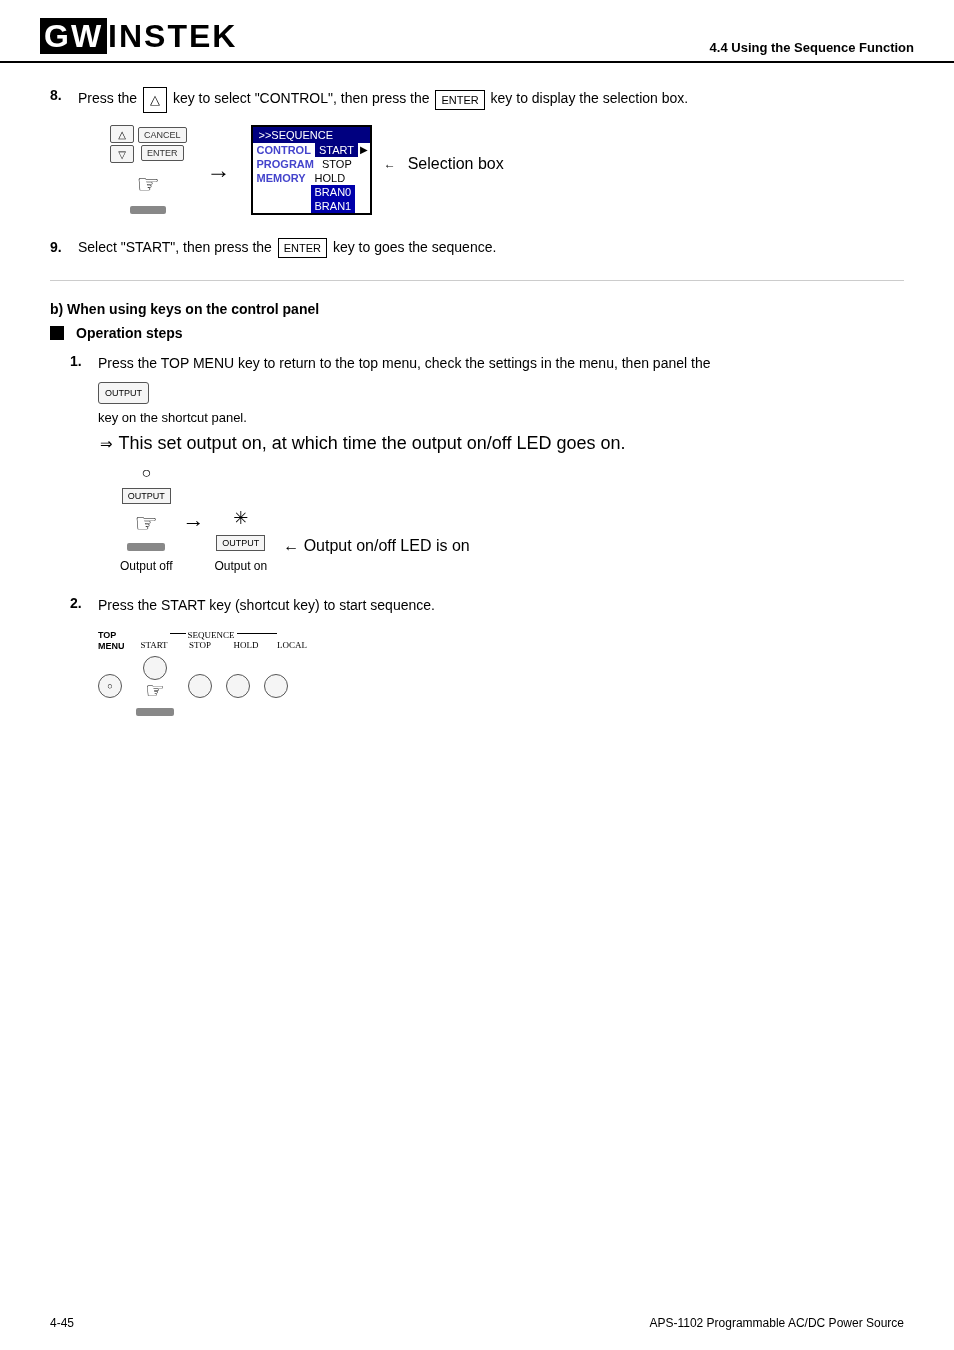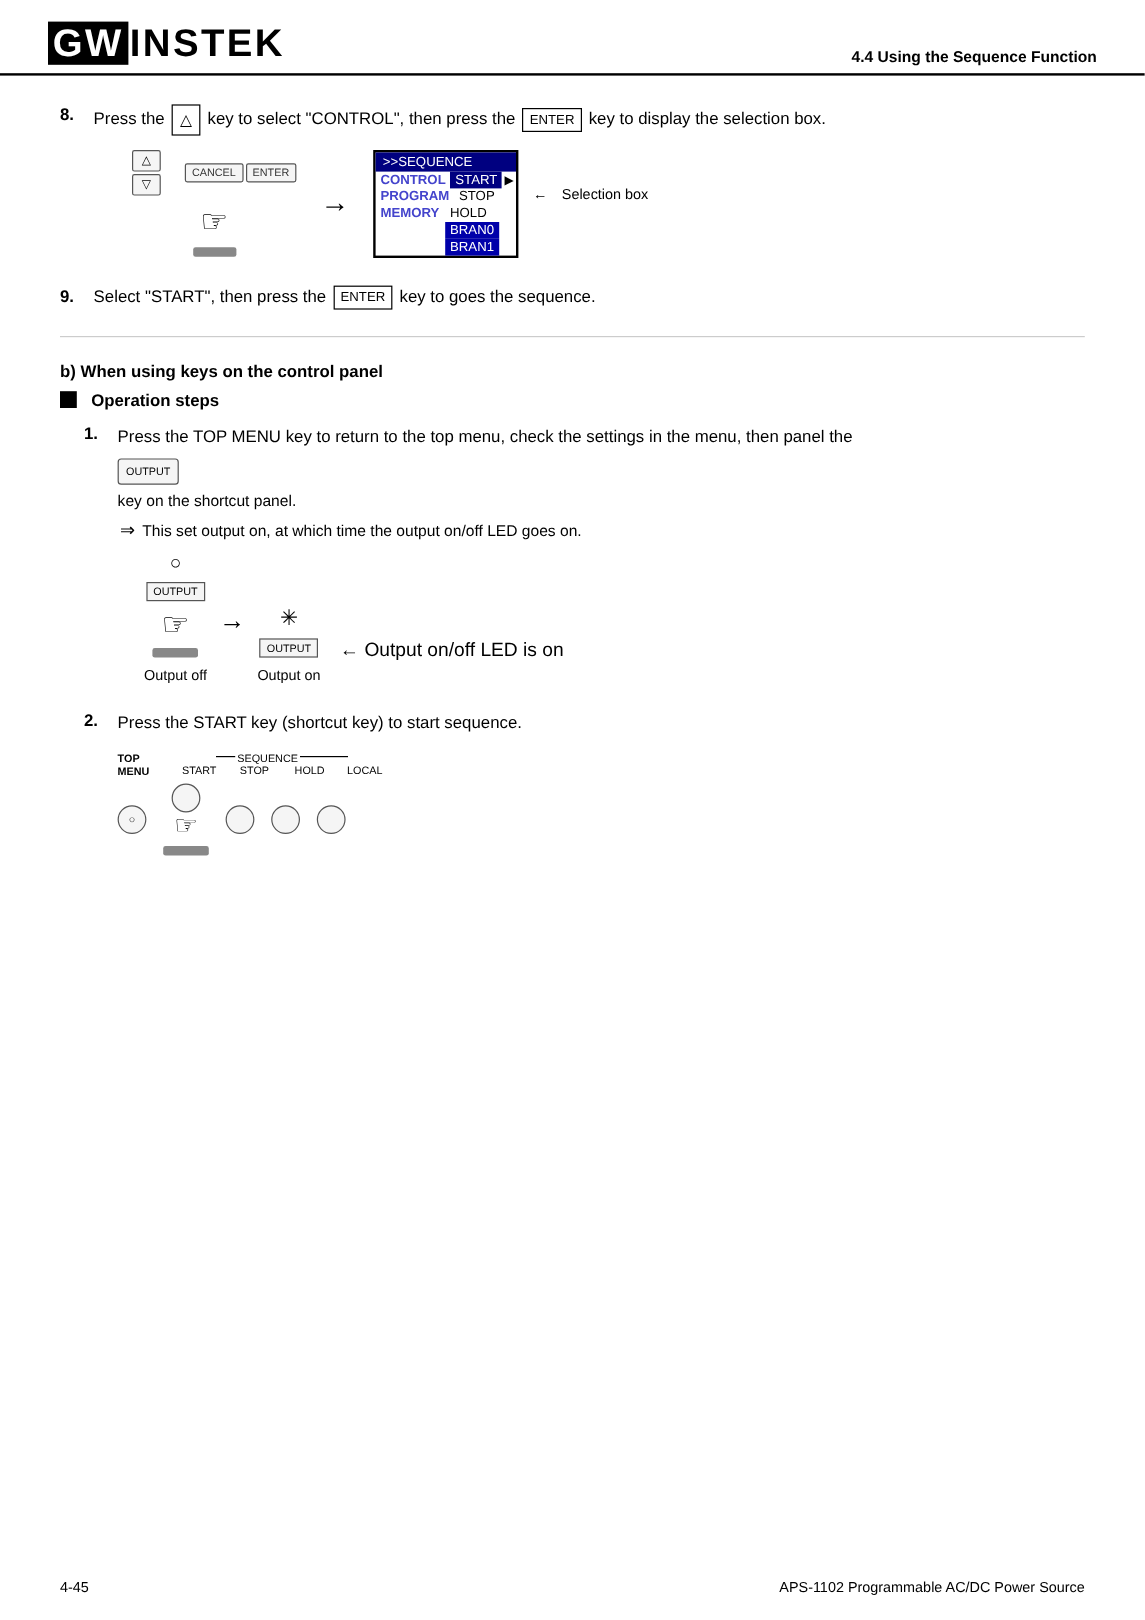--- a/index.html
+++ b/index.html
@@ -135,21 +135,21 @@
     .seq-popup-right.selected {
       background: #000080;
       color: #fff;
     }
     .seq-popup-right.hilite {
       background: #0000aa;
       color: #fff;
     }
 
     .selection-box-label {
-      font-size: 12px;
+      font-size: 16px;
       align-self: center;
       margin-left: 8px;
       white-space: nowrap;
     }
 
     
     .section-b {
       font-weight: bold;
       font-size: 14px;
       margin: 20px 0 6px 0;
@@ -207,21 +207,21 @@
     .implies-row {
       display: flex;
       align-items: center;
       margin: 4px 0 4px 30px;
       gap: 6px;
     }
     .implies-sym {
       font-size: 15px;
     }
     .implies-text {
-      font-size: 13px;
+      font-size: 18px;
     }
 
     .step9-line {
       display: flex;
       align-items: center;
       gap: 6px;
     }
   </style>
 </head>
 <body>
@@ -248,21 +248,21 @@
     </div>
 
     <div style="display:flex; align-items:center; gap:20px; margin: 12px 0 12px 60px;">
 
       <div style="display:flex; flex-direction:column; align-items:center; gap:4px;">
         <div style="display:flex; align-items:center; gap:4px;">
           <div style="display:flex; flex-direction:column; align-items:center; gap:2px;">
             <div class="arrow-key">△</div>
             <div class="arrow-key">▽</div>
           </div>
-          <div style="display:flex; align-items:center; gap:2px; margin-left:16px;">
+          <div style="display:flex; flex-direction:column; align-items:center; gap:2px; margin-left:0;">
             <div class="small-key">CANCEL</div>
             <div class="small-key">ENTER</div>
           </div>
         </div>
         <div style="font-size:26px; margin-top:2px;">☞</div>
         <div style="width:36px; height:8px; background:#888; border-radius:2px; margin-top:2px;"></div>
       </div>
 
       <div style="font-size:24px; font-weight:bold;">→</div>
 
@@ -368,21 +368,21 @@
       <span class="step-num">2.</span>
       <span class="step-text">Press the START key (shortcut key) to start sequence.</span>
     </div>
 
     <div style="margin: 14px 0 8px 28px;">
 
       <div style="display:flex; align-items:flex-start; gap:0; font-size:9px; margin-left:0px; margin-bottom:2px;">
 
         <div style="min-width:38px; text-align:left; font-size:9px; line-height:1.2;font-weight:bold;">TOP<br>MENU</div>
 
-        <div style="display:flex; flex-direction:column; align-items:stretch; margin-left:14px;">
+        <div style="display:flex; flex-direction:column; align-items:stretch; margin-left:2px;font-family:Liberation Serif, serif;">
           <div style="display:flex; align-items:center; justify-content:center; font-size:9px; gap:0;">
             <span style="border-top:1px solid #000; width:16px; display:inline-block; vertical-align:middle; margin-bottom:4px;"></span>
             <span style="font-size:9px; margin: 0 2px;">SEQUENCE</span>
             <span style="border-top:1px solid #000; width:40px; display:inline-block; vertical-align:middle; margin-bottom:4px;"></span>
           </div>
           <div style="display:flex; gap:14px; align-items:flex-start;">
             <div style="text-align:center; min-width:32px; font-size:9px;">START</div>
             <div style="text-align:center; min-width:32px; font-size:9px;">STOP</div>
             <div style="text-align:center; min-width:32px; font-size:9px;">HOLD</div>
             <div style="text-align:center; min-width:32px; font-size:9px;">LOCAL</div>

